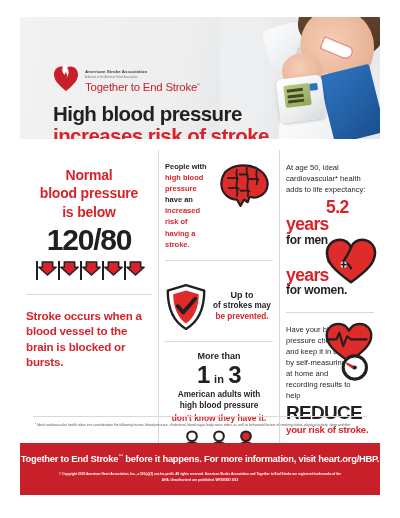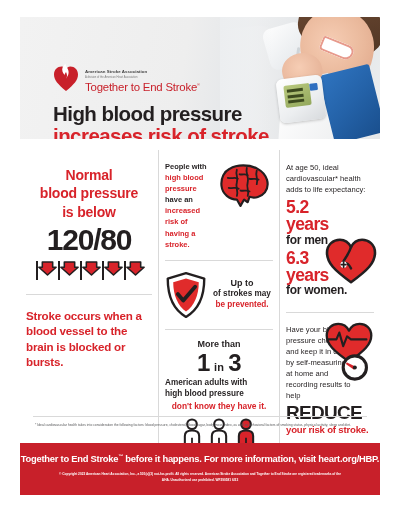--- a/index.html
+++ b/index.html
@@ -234,21 +234,21 @@
 
   
   .brain-cell { display: flex; gap: 4px; padding-top: 11px; }
   .brain-text {
     font-size: 7.5px; font-weight: bold; color: #231f20;
     line-height: 1.48; width: 56px;
   }
   .brain-text .r { color: #d8232a; }
   .brain-icon { width: 56px; height: 46px; margin-top: 2px; }
 
-  .eighty-cell { display: flex; align-items: center; gap: 4px; padding-top: 10px; }
+  .eighty-cell { display: flex; align-items: center; gap: 4px; padding-top: 22px; }
   .shield-icon { width: 42px; height: 48px; flex: 0 0 auto; }
   .eighty-text { text-align: center; flex: 1; }
   .upto {
     font-size: 9px; font-weight: bold; color: #231f20; line-height: 1.1;
   }
   .eighty {
     font-size: 25px; font-weight: bold; color: #231f20;
     letter-spacing: -1.1px; line-height: 1.02;
   }
   .eighty-sub {
@@ -259,40 +259,40 @@
   .more-than {
     text-align: center; font-size: 9px; font-weight: bold;
     color: #231f20; margin-top: 10px; line-height: 1.1;
   }
   .one-in-three {
     text-align: center; color: #231f20; line-height: 1.02; margin-top: 1px;
   }
   .one-in-three .big { font-size: 24px; font-weight: bold; letter-spacing: -0.8px; }
   .one-in-three .in { font-size: 11px; font-weight: bold; }
   .adults {
-    text-align: left; font-size: 8.2px; font-weight: bold;
+    text-align: center; font-size: 8.2px; font-weight: bold;
     color: #231f20; line-height: 1.32; margin-top: 3px;
   }
   .dont-know {
     text-align: center; font-size: 8.4px; font-weight: bold;
     color: #d8232a; line-height: 1.3; margin-top: 1px;
   }
   .people-row {
     display: flex; justify-content: center; gap: 5px; margin-top: 6px;
   }
   .person { width: 22px; height: 34px; }
 
   
   .age50 {
     font-size: 7.6px; color: #231f20; line-height: 1.46; margin-top: 12px;
   }
   .years-block { position: relative; margin-top: 4px; }
   .yr-num {
     font-size: 17.5px; font-weight: bold; color: #d8232a;
-    line-height: 0.98; letter-spacing: -0.6px;
+    line-height: 0.98; letter-spacing: -0.6px; margin-left: 40px;
   }
   .yr-word {
     font-size: 17.5px; font-weight: bold; color: #d8232a;
     line-height: 0.98; letter-spacing: -0.6px;
   }
   .yr-for {
     font-size: 12px; font-weight: bold; color: #231f20;
     line-height: 1.12; letter-spacing: -0.3px;
   }
   .heart-icon {

